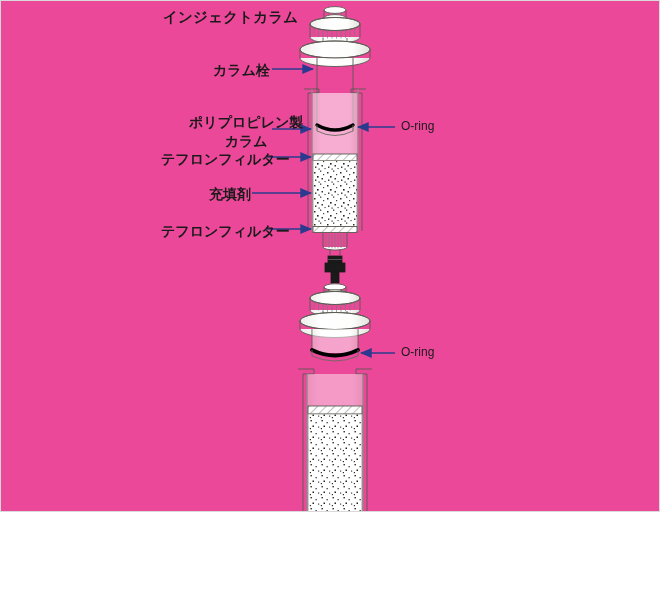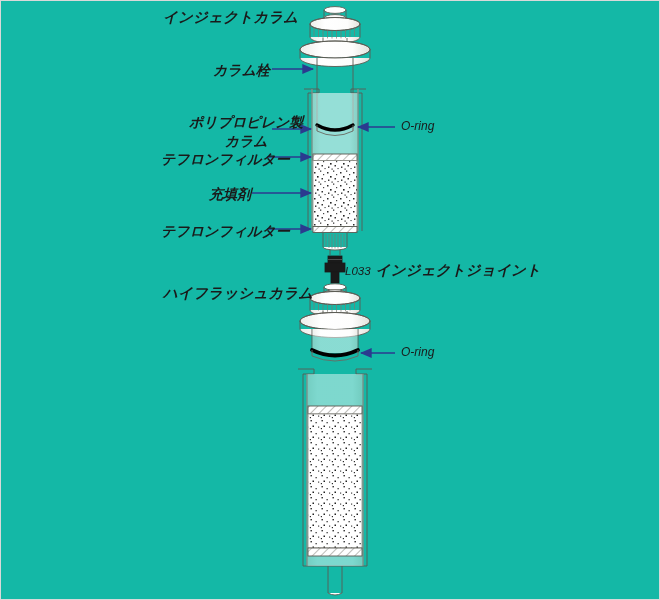--- a/index.html
+++ b/index.html
@@ -6,26 +6,25 @@
     margin: 0;
     padding: 0;
     background: #ffffff;
   }
   body {
     font-family: "Liberation Sans", "DejaVu Sans", sans-serif;
   }
   #canvas {
     position: relative;
     width: 660px;
-    height: 600px;
-    background: #14b8a6;
+    height: 512px;
+    background: #ec4899;
     border: 1px solid #d9d9d9;
     box-sizing: border-box;
     overflow: hidden;
-    font-style: italic;
   }
   #diagram-svg {
     position: absolute;
     left: 0;
     top: 0;
     width: 660px;
     height: 600px;
   }
   .sec-title {
     position: absolute;
@@ -316,21 +315,17 @@
   </div>
 
   <div class="lbl small" style="left:160px; top:150px;">テフロンフィルター</div>
 
   <div class="lbl" style="left:208px; top:185px;">充填剤</div>
 
   <div class="lbl small" style="left:160px; top:222px;">テフロンフィルター</div>
 
   <div class="lbl-right" style="left:400px; top:118px;">O-ring</div>
 
-  <div class="joint-label" style="left:344px; top:260px;">
-    <span class="joint-code">L033</span><span class="joint-name">インジェクトジョイント</span>
-  </div>
-
-  <div class="sec-title" style="left:162px; top:283px;">ハイフラッシュカラム</div>
+
 
   <div class="lbl-right" style="left:400px; top:344px;">O-ring</div>
 
 </div>
 
 </body></html>

